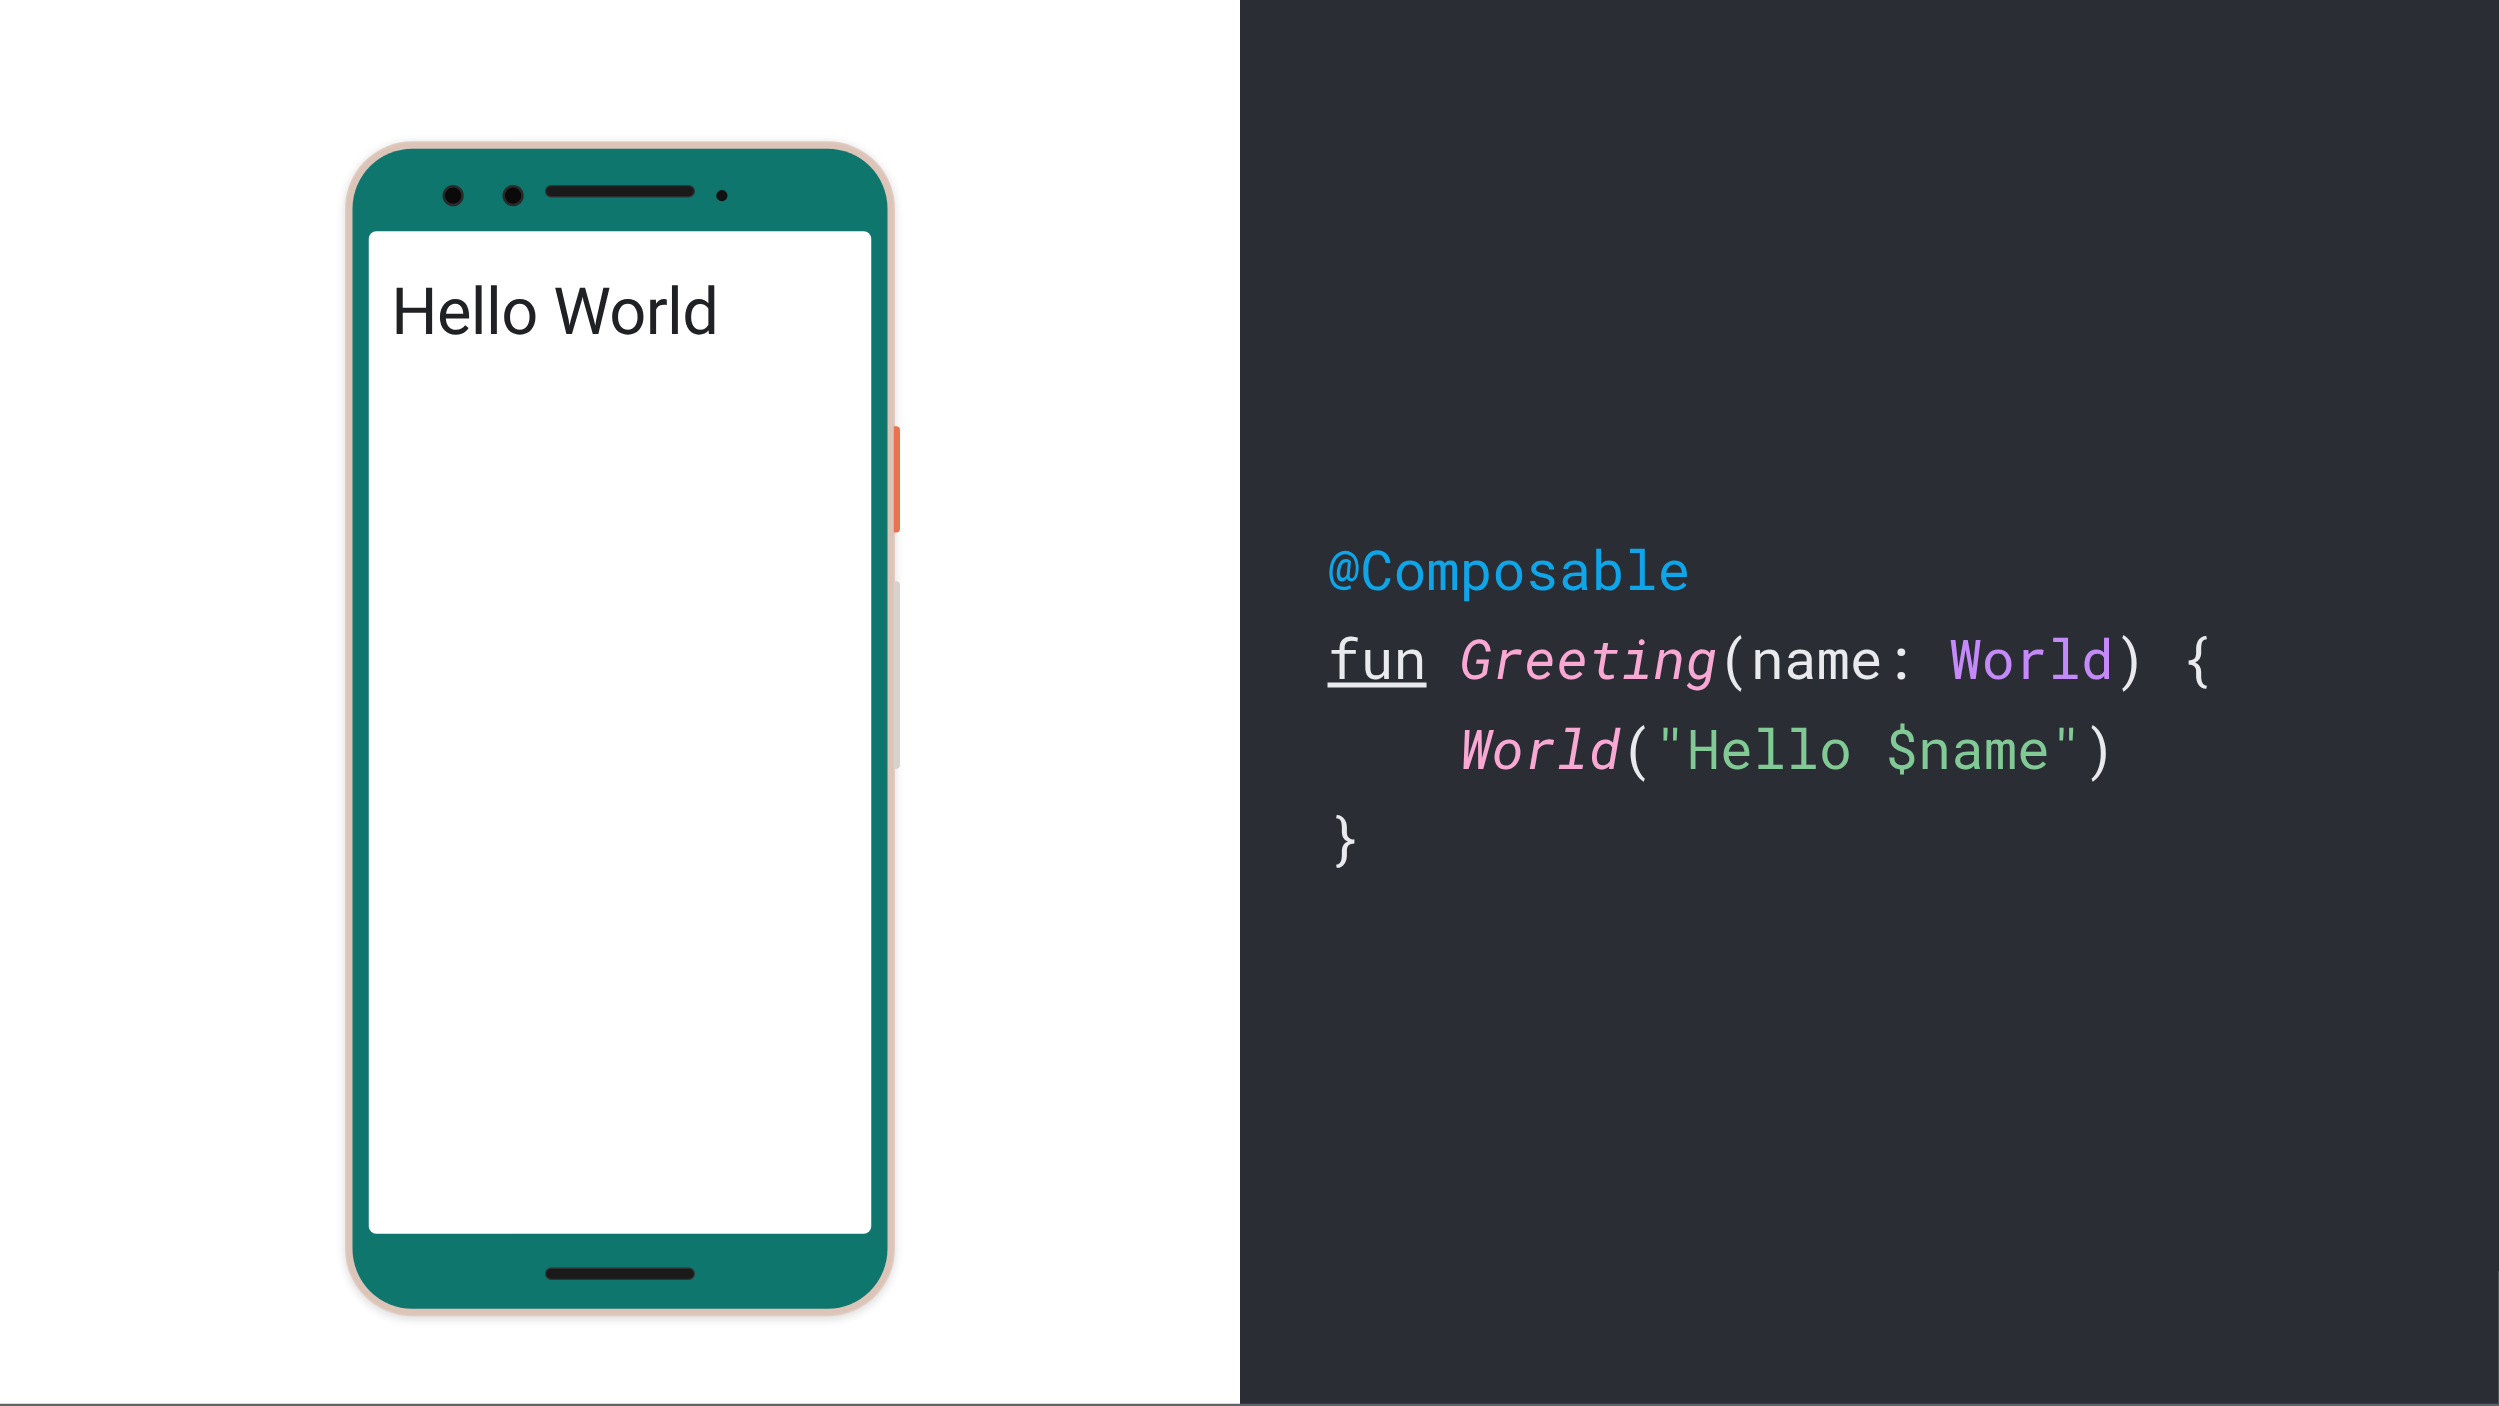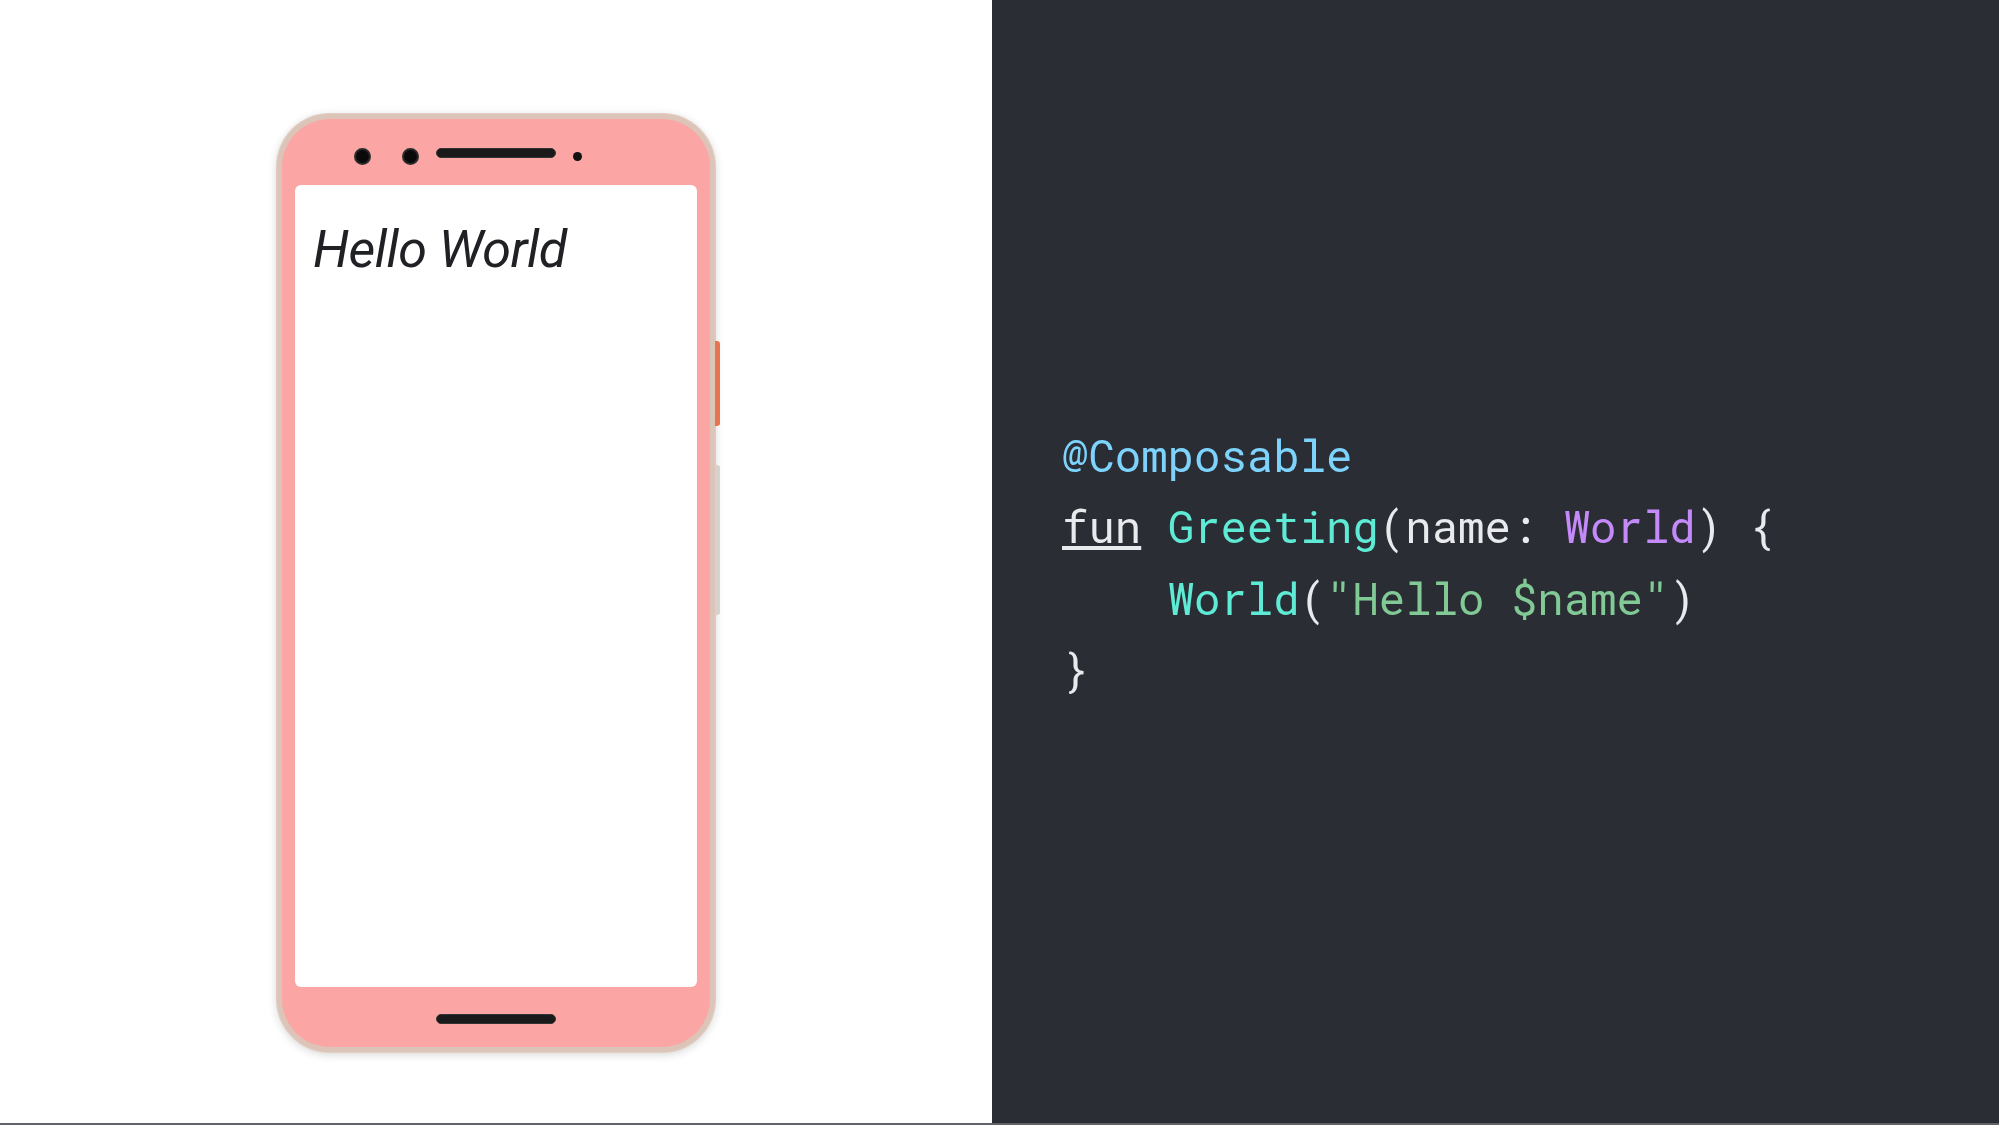--- a/index.html
+++ b/index.html
@@ -45,25 +45,24 @@
       border-radius: 54px;
       padding: 6px;
       box-shadow: 
         0 2px 8px rgba(0,0,0,0.15),
         inset 0 0 2px rgba(255,255,255,0.5);
     }
     
     .phone-bezel {
       width: 100%;
       height: 100%;
-      background: #fca5a5;
+      background: #0f766e;
       border-radius: 48px;
       position: relative;
       padding: 66px 13px 60px 13px;
-      font-style: italic;
     }
     
     .phone-screen {
       width: 100%;
       height: 100%;
       background: #ffffff;
       border-radius: 6px;
       padding: 34px 18px;
     }
     
@@ -152,23 +151,23 @@
     
     .code-block {
       font-family: 'Roboto Mono', 'Consolas', 'Monaco', monospace;
       font-size: 44px;
       line-height: 1.62;
       color: #e8eaed;
       white-space: pre;
       font-weight: 400;
     }
     
-    .annotation { color: #7dd3fc; }
+    .annotation { color: #0ea5e9; }
     .keyword { color: #e8eaed; text-decoration: underline; }
-    .identifier { color: #5eead4; }
+    .identifier { color: #f9a8d4; font-style: italic; }
     .type { color: #c58af9; }
     .string { color: #81c995; }
     .punct { color: #e8eaed; }
     
     .divider {
       position: absolute;
       left: 992px;
       top: 0;
       width: 1px;
       height: 100%;

